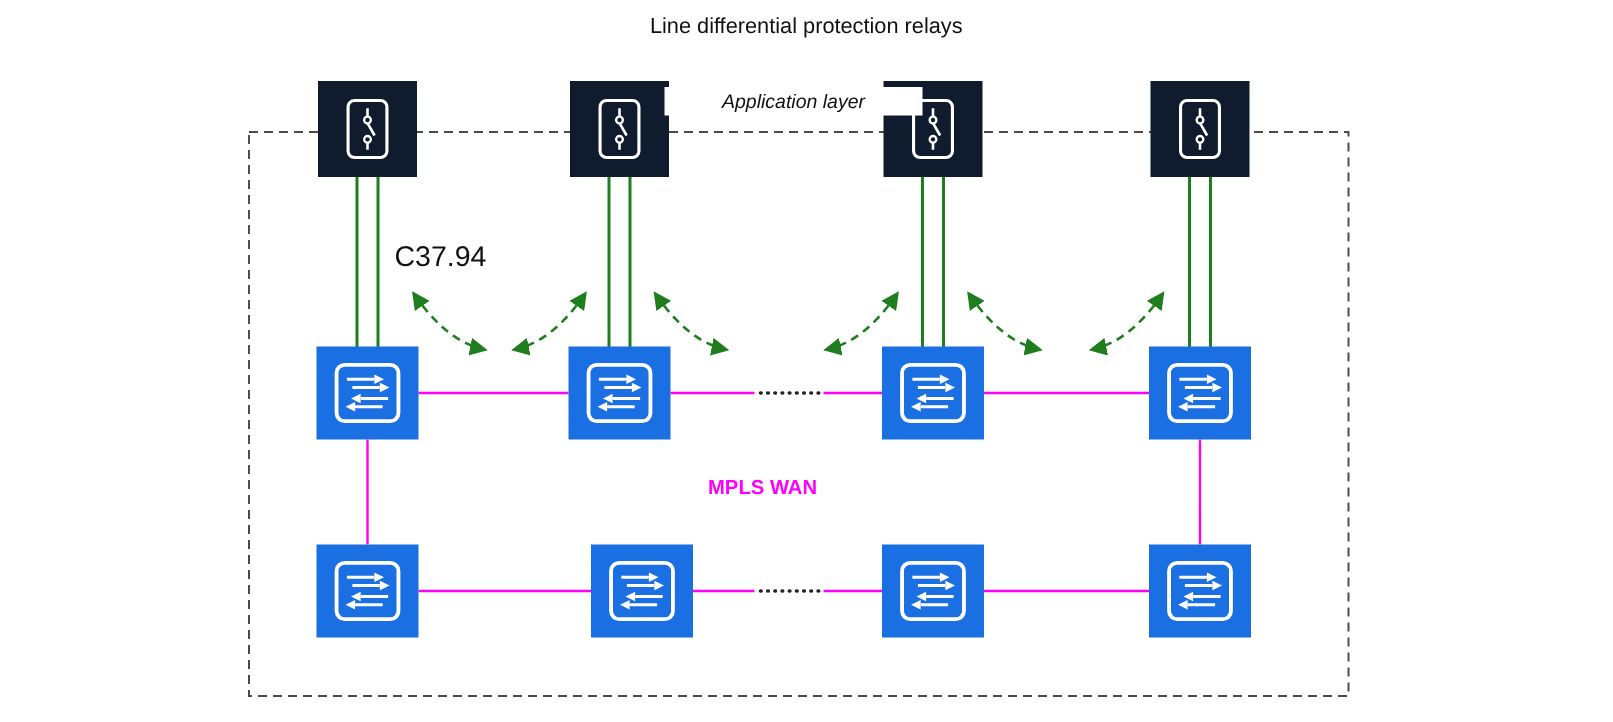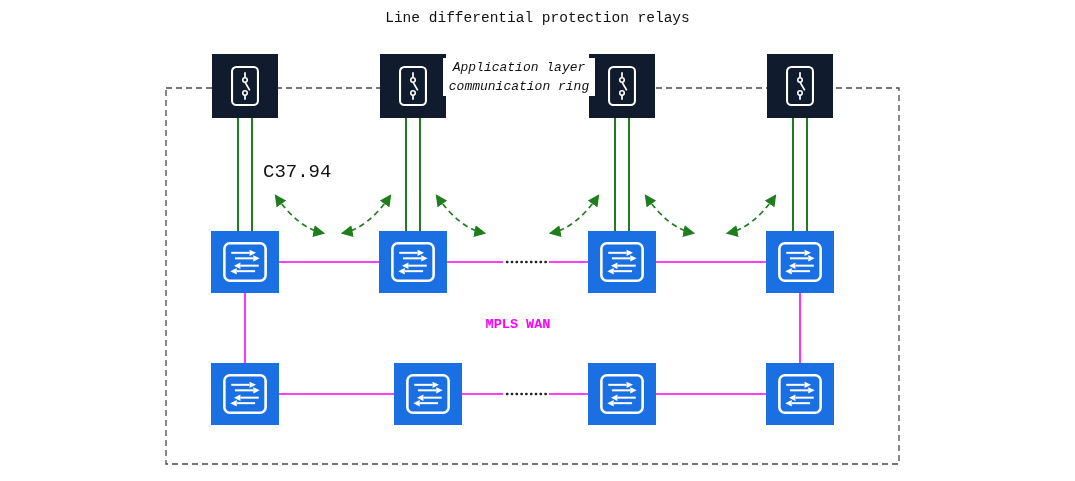--- a/index.html
+++ b/index.html
@@ -1,33 +1,33 @@
 <!DOCTYPE html>
 <html style="--relay_fill: #101b2e; --router_fill: #1a6fe3; --link: #ff00ff; --signal: #1e7e1e; --boundary: #4a4a4a; --text: #111111;"><head>
 <meta charset="utf-8">
 <style>
   html,body{margin:0;padding:0;background:#ffffff;}
   .stage{
     position:relative;width:1075px;height:481px;overflow:hidden;
-    font-family:Liberation Mono, monospace;color:var(--text,#111);
+    font-family:Liberation Sans, sans-serif;color:var(--text,#111);
     background:#fff;
   }
   .title{
     position:absolute;top:10px;left:0;width:1075px;text-align:center;
     font-size:14.5px;color:var(--text,#111);
   }
   .app-ring-label{
-    position:absolute;top:58px;left:443px;width:152px;text-align:center;
+    position:absolute;top:58px;left:443px;width:172px;text-align:center;
     font-size:13px;font-style:italic;line-height:19px;background:#fff;z-index:3;
   }
   .c3794{
     position:absolute;top:161px;left:263px;font-size:19px;z-index:3;
   }
   .mpls{
-    position:absolute;top:317px;left:428px;width:180px;text-align:center;
+    position:absolute;top:317px;left:472px;width:180px;
     font-size:13.5px;font-weight:bold;color:var(--link,#ff00ff);z-index:3;
   }
   .wires{position:absolute;top:0;left:0;z-index:1;}
   .boundary{fill:none;stroke:var(--boundary,#4a4a4a);stroke-width:1.3;stroke-dasharray:6 4;}
   .gline{stroke:var(--signal,#1e7e1e);stroke-width:2;}
   .mlink{stroke:var(--link,#ff00ff);stroke-width:1.6;}
   .dots{stroke:#222;stroke-width:2.4;stroke-dasharray:0.4 4.4;stroke-linecap:round;}
   .arc{fill:none;stroke:var(--signal,#1e7e1e);stroke-width:1.7;stroke-dasharray:5.5 4;}
   .wires marker path{fill:var(--signal,#1e7e1e);}
   .relay{
@@ -47,21 +47,20 @@
 </style>
 </head>
 <body>
 
 <div class="stage">
 
   <div class="title">Line differential protection relays</div>
 
   <div class="app-ring-label">
     <div>Application layer</div>
-    <div>communication ring</div>
   </div>
 
   <div class="c3794">C37.94</div>
 
   <div class="mpls">MPLS WAN</div>
 
   <svg class="wires" width="1075" height="481" viewBox="0 0 1075 481">
     <defs>
       <marker id="ah" viewBox="0 0 8 8" refX="6.5" refY="4" markerWidth="7" markerHeight="7" orient="auto-start-reverse">
         <path d="M0,0 L8,4 L0,8 z"></path>

